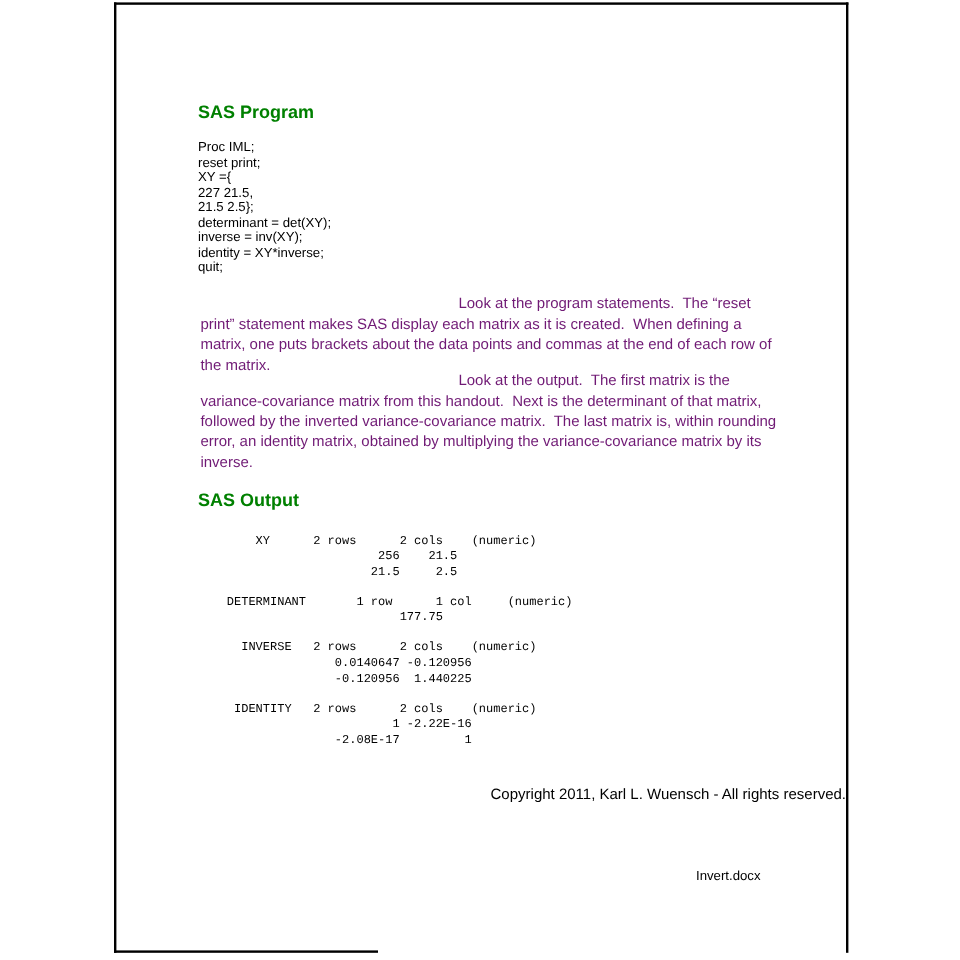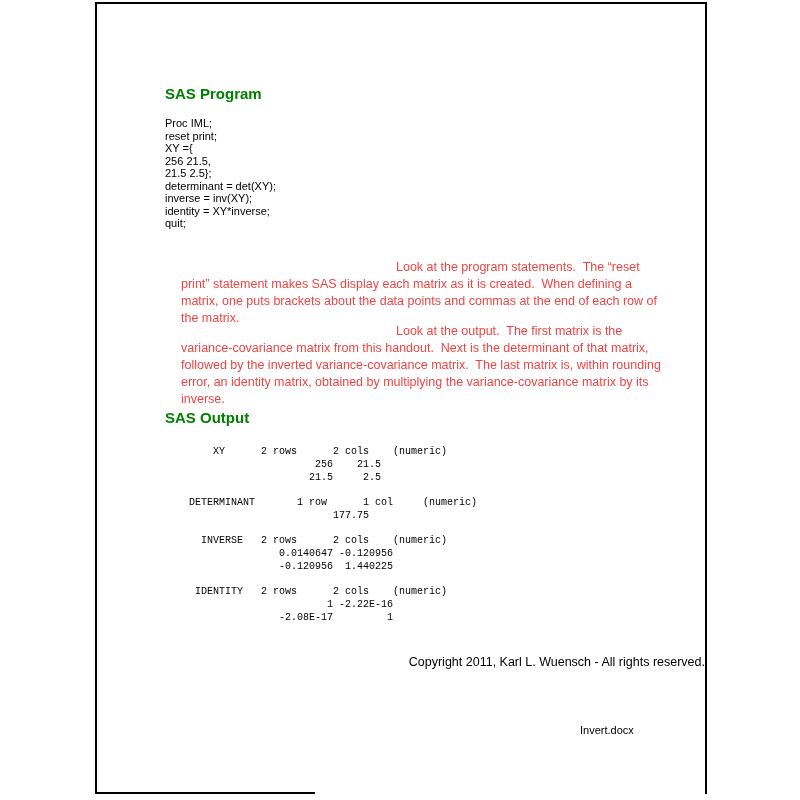--- a/index.html
+++ b/index.html
@@ -57,24 +57,24 @@
     font-family: "Liberation Sans", sans-serif;
     font-size: 11px;
     line-height: 12.5px;
     color: #000000;
     white-space: pre;
   }
   .para {
     position: absolute;
     left: 68px;
     width: 480px;
-    margin: 16px;
+    margin: 2px;
     font-size: 12.5px;
     line-height: 17px;
-    color: #ef4444;
+    color: #701a75;
     text-indent: 215px;
     white-space: pre-wrap;
   }
   .p1 { top: 239px; }
   .p2 { top: 303px; }
   .listing {
     position: absolute;
     left: 68px;
     top: 442px;
     margin: 0;
@@ -106,21 +106,21 @@
 <body>
 
 <div class="canvas">
   <div class="page">
 
     <h1 class="heading h-program">SAS Program</h1>
 
     <pre class="code">Proc IML;
 reset print;
 XY ={
-256 21.5,
+227 21.5,
 21.5 2.5};
 determinant = det(XY);
 inverse = inv(XY);
 identity = XY*inverse;
 quit;</pre>
 
     <p class="para p1">Look at the program statements.  The “reset print” statement makes SAS display each matrix as it is created.  When defining a matrix, one puts brackets about the data points and commas at the end of each row of the matrix.</p>
 
     <p class="para p2">Look at the output.  The first matrix is the variance-covariance matrix from this handout.  Next is the determinant of that matrix, followed by the inverted variance-covariance matrix.  The last matrix is, within rounding error, an identity matrix, obtained by multiplying the variance-covariance matrix by its inverse.</p>
 

